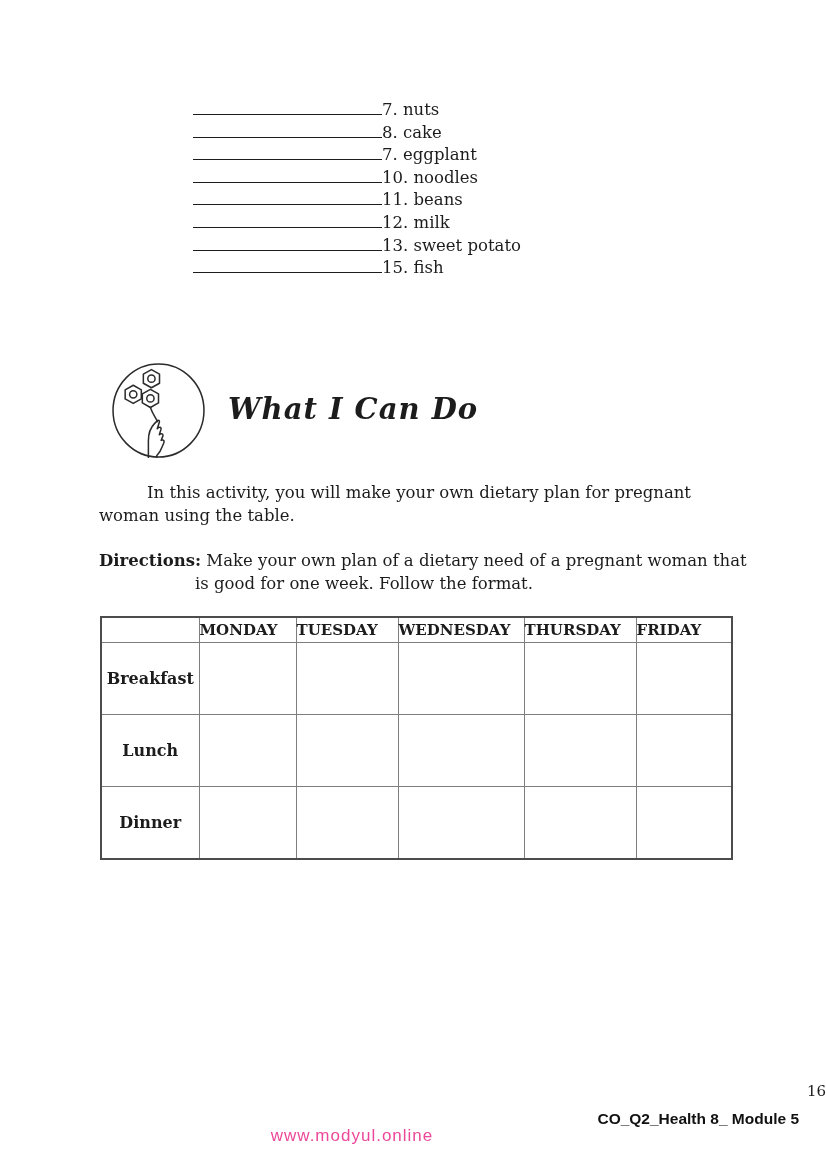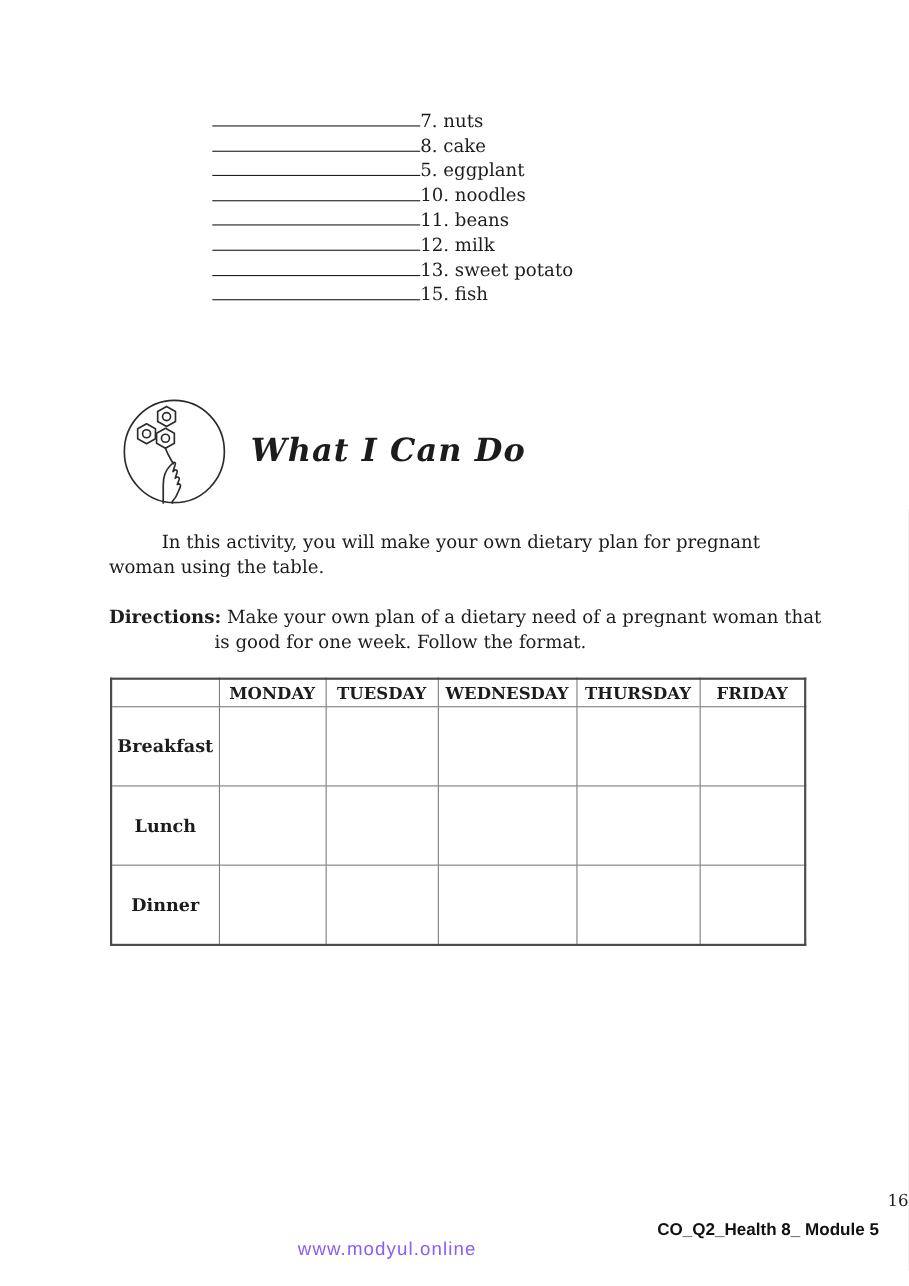--- a/index.html
+++ b/index.html
@@ -29,43 +29,43 @@
   
   .diet-table {
     position:absolute; left:100px; top:616px;
     border-collapse:collapse; table-layout:fixed;
     border:2px solid #4c4c4c;
   }
   .diet-table th, .diet-table td {
     border:1px solid #7e7e7e; padding:0; vertical-align:middle;
     background:#ffffff;
   }
-  .diet-table thead th { height:24px; font-size:15px; font-weight:bold; text-align:center; }
+  .diet-table thead th { height:24px; font-size:15px; font-weight:bold; text-align:left; }
   .diet-table tbody tr { height:72px; }
   .diet-table tbody th { font-size:16px; font-weight:bold; text-align:center; }
   
   .page-number { position:absolute; left:0; top:1082px; width:826px; text-align:right; font-size:15px; }
   .footer-module {
     position:absolute; right:27px; top:1110px; white-space:nowrap;
     font-family:"Liberation Sans", sans-serif; font-weight:bold; font-size:15.5px; color:#111111;
   }
   .watermark {
     position:absolute; left:0; top:1126px; width:704px; text-align:center;
-    font-family:"Liberation Sans", sans-serif; font-size:17px; color:#8b5cf6; letter-spacing:1px;
+    font-family:"Liberation Sans", sans-serif; font-size:17px; color:#ec4899; letter-spacing:1px;
   }
 </style>
 </head>
 <body>
 
 <div class="page">
 
   <div class="fill-list">
     <div class="fill-item"><span class="blank"></span><span>7. nuts</span></div>
     <div class="fill-item"><span class="blank"></span><span>8. cake</span></div>
-    <div class="fill-item"><span class="blank"></span><span>5. eggplant</span></div>
+    <div class="fill-item"><span class="blank"></span><span>7. eggplant</span></div>
     <div class="fill-item"><span class="blank"></span><span>10. noodles</span></div>
     <div class="fill-item"><span class="blank"></span><span>11. beans</span></div>
     <div class="fill-item"><span class="blank"></span><span>12. milk</span></div>
     <div class="fill-item"><span class="blank"></span><span>13. sweet potato</span></div>
     <div class="fill-item"><span class="blank"></span><span>15. fish</span></div>
   </div>
 
   <svg class="section-icon" viewBox="0 0 94 96">
     <ellipse class="st" cx="47" cy="49" rx="45" ry="46"></ellipse>
     <polygon class="st" points="40,8.5 48,13 48,22 40,26.5 32,22 32,13"></polygon>

